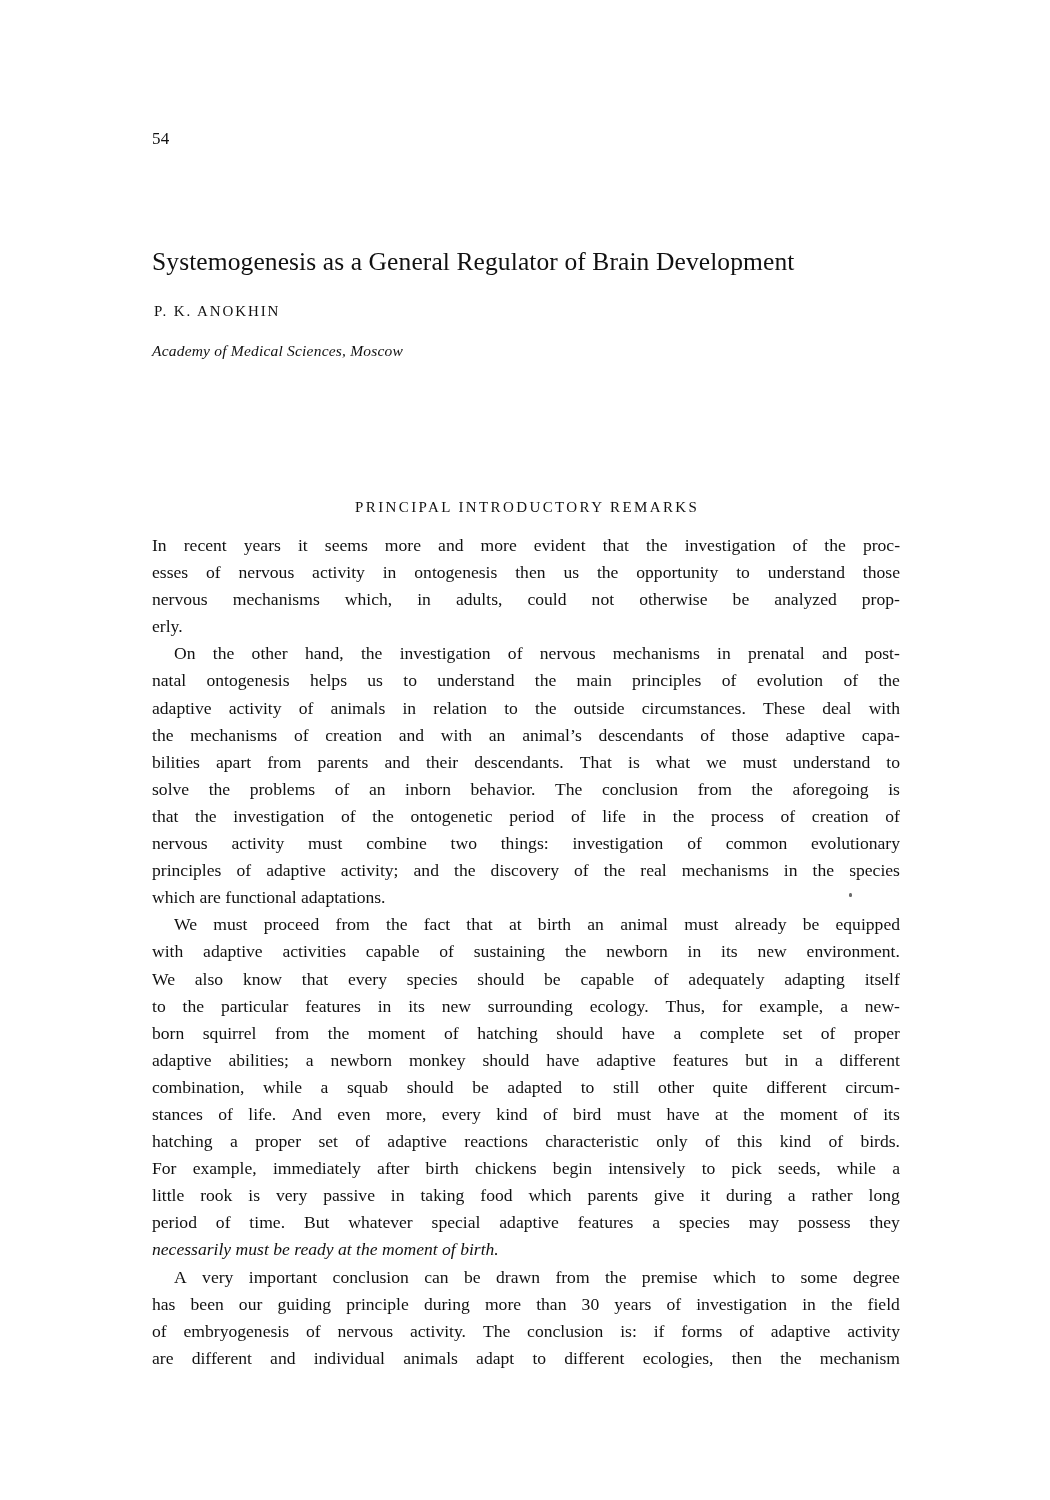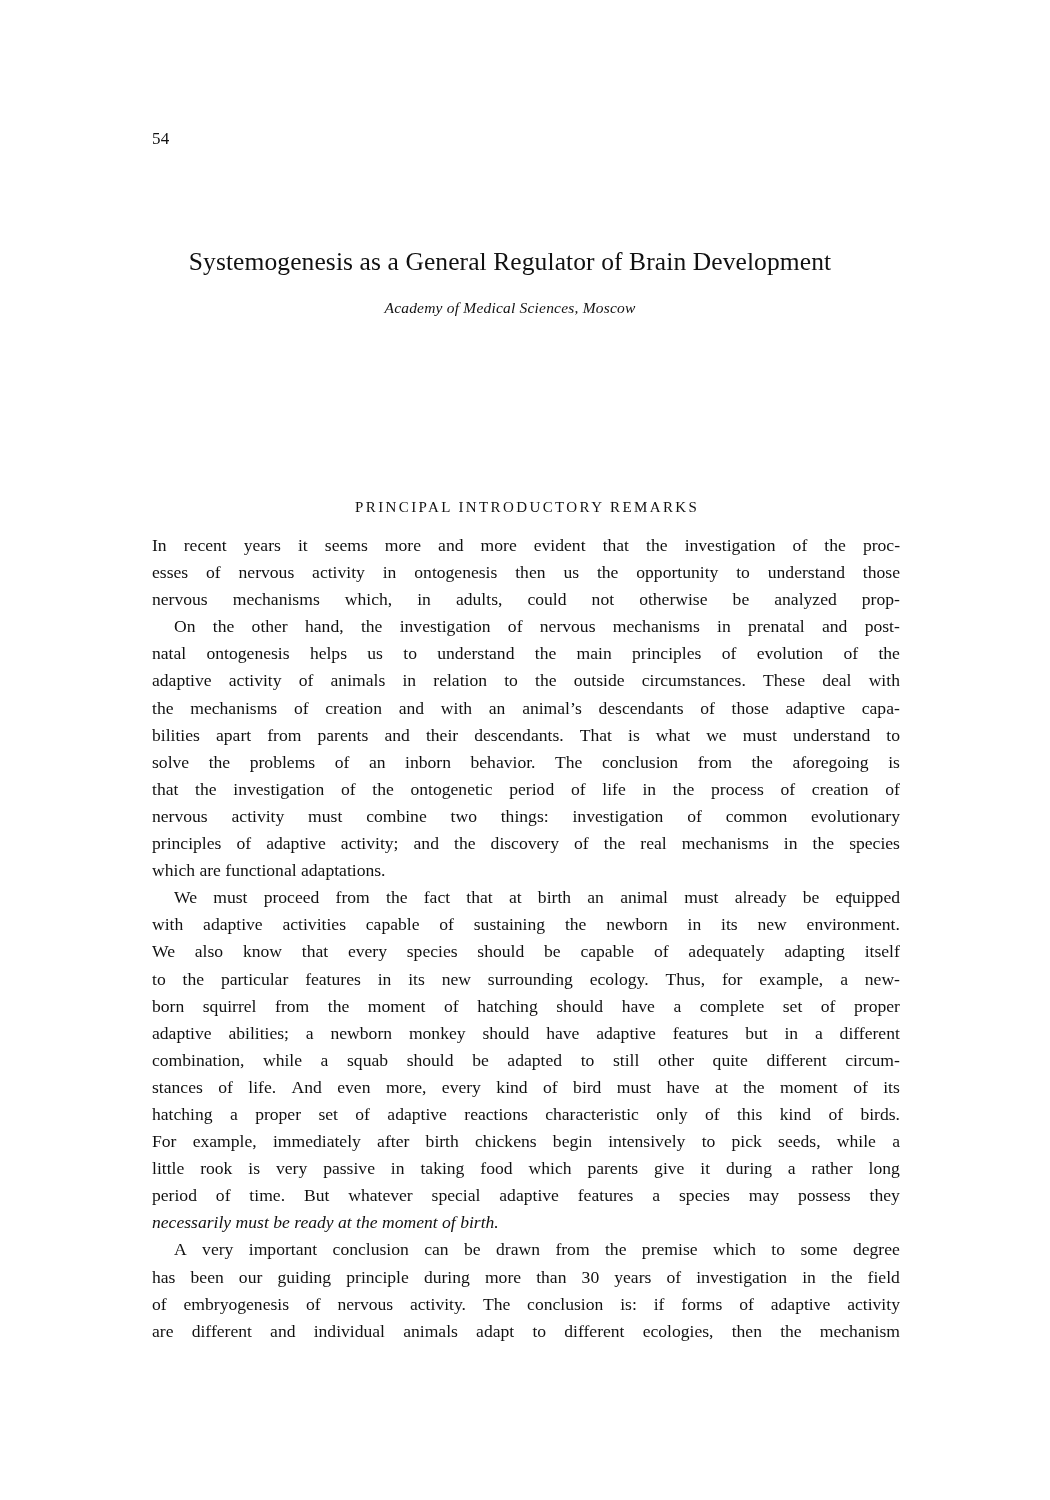--- a/index.html
+++ b/index.html
@@ -32,24 +32,23 @@
     left: 152px;
     top: 129px;
     font-size: 17px;
     line-height: 20px;
     letter-spacing: 0.2px;
   }
 
   
   .title-block {
     position: absolute;
-    left: 136px;
+    left: 152px;
     top: 246px;
     width: 748px;
-    text-align: center;
   }
   .article-title {
     font-size: 25.5px;
     line-height: 32px;
     font-weight: normal;
     margin: 0;
     letter-spacing: 0.1px;
     white-space: nowrap;
   }
   .author {
@@ -134,20 +133,21 @@
 </style>
 </head>
 <body>
 
 <div class="page">
 
   <div class="folio">54</div>
 
   <div class="title-block">
     <h1 class="article-title">Systemogenesis as a General Regulator of Brain Development</h1>
+    <div class="author">P. K. ANOKHIN</div>
     <div class="affiliation">Academy of Medical Sciences, Moscow</div>
   </div>
 
   <div class="section-heading">PRINCIPAL INTRODUCTORY REMARKS</div>
 
   <div class="body-text" id="body-text">
       <div>
         <div class="ln j">
           <span class="w">In</span>
           <span class="w">recent</span>
@@ -186,20 +186,21 @@
           <span class="w">which,</span>
           <span class="w">in</span>
           <span class="w">adults,</span>
           <span class="w">could</span>
           <span class="w">not</span>
           <span class="w">otherwise</span>
           <span class="w">be</span>
           <span class="w">analyzed</span>
           <span class="w">prop-</span>
         </div>
+        <div class="ln last"><span class="w">erly.</span></div>
       </div>
       <div>
         <div class="ln j ind">
           <span class="w">On</span>
           <span class="w">the</span>
           <span class="w">other</span>
           <span class="w">hand,</span>
           <span class="w">the</span>
           <span class="w">investigation</span>
           <span class="w">of</span>

